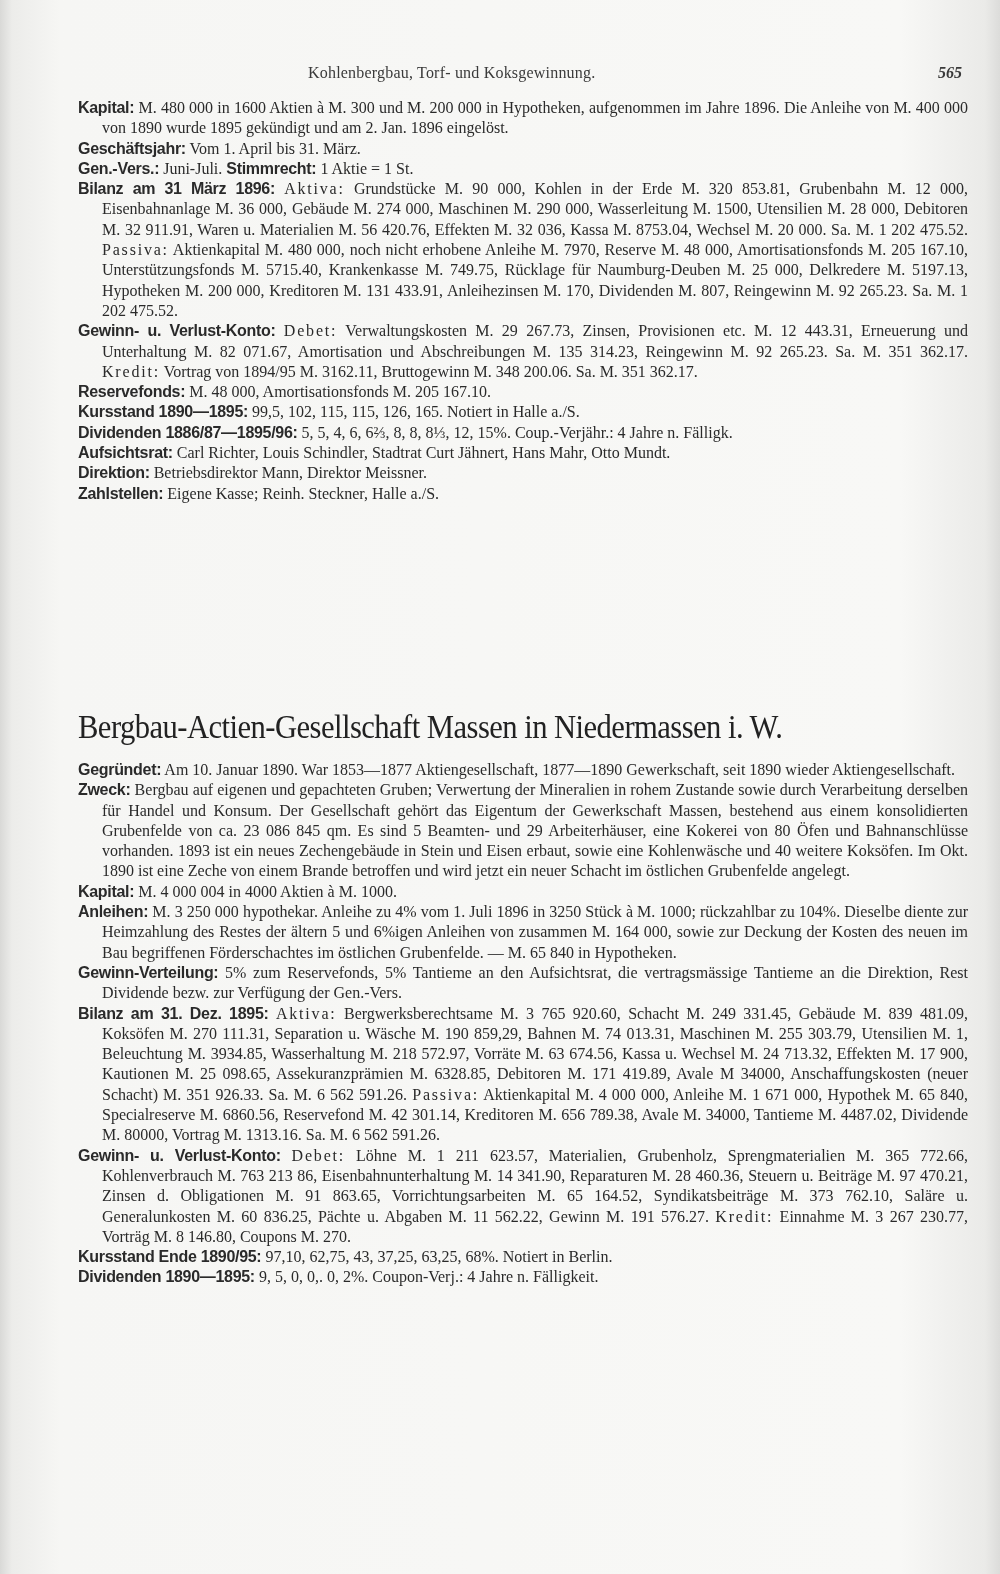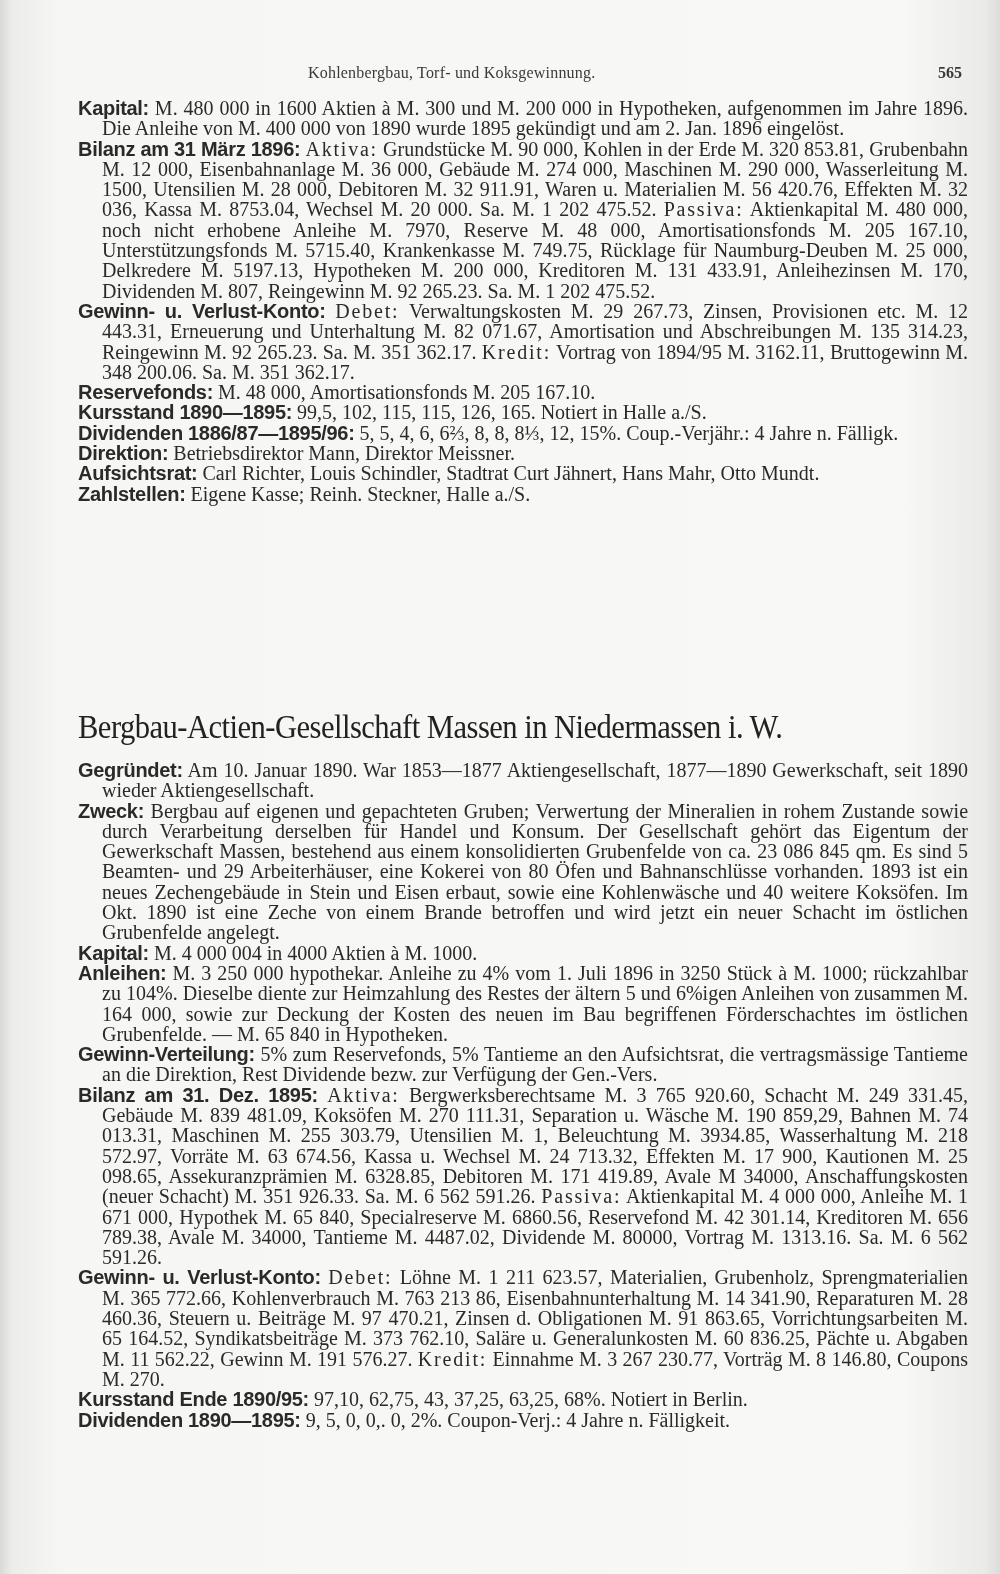--- a/index.html
+++ b/index.html
@@ -10,24 +10,24 @@
     font-family: "Liberation Serif", "DejaVu Serif", serif;
     color: #2a2a2a;
     position: relative;
   }
   .page { position: absolute; left: 78px; top: 0; width: 900px; }
   .running-head {
     position: absolute; top: 64px; left: 0; width: 890px;
     font-size: 16px; color: #3a3a3a;
   }
   .running-head .title { position: absolute; left: 230px; letter-spacing: 0.2px; }
-  .running-head .pageno { position: absolute; right: 6px; font-weight: bold; }
+  .running-head .pageno { position: absolute; right: 6px; font-weight: bold; font-style: italic; }
   .block { position: absolute; left: 0; width: 890px; }
   .entry {
-    font-size: 20px; line-height: 20.3px;
+    font-size: 16px; line-height: 20.3px;
     text-align: justify; padding-left: 24px; text-indent: -24px;
     margin: 0;
   }
   .label { font-weight: bold; font-family: "Liberation Sans Narrow", "Liberation Sans", sans-serif; letter-spacing: -0.3px; font-stretch: condensed; }
   .spaced { letter-spacing: 1.8px; }
   .heading {
     position: absolute; left: 0; top: 708px; width: 890px;
     font-size: 34px; letter-spacing: -0.6px; color: #222;
     white-space: nowrap; transform: scaleX(0.9); transform-origin: left;
   }
@@ -36,27 +36,29 @@
 <body>
 
 <div class="page">
   <div class="running-head">
     <span class="title">Kohlenbergbau, Torf- und Koksgewinnung.</span>
     <span class="pageno">565</span>
   </div>
 
   <div class="block" style="top:98px;">
     <p class="entry"><span class="label">Kapital:</span> <span>M. 480 000 in 1600 Aktien à M. 300 und M. 200 000 in Hypotheken, aufgenommen im Jahre 1896. Die Anleihe von M. 400 000 von 1890 wurde 1895 gekündigt und am 2. Jan. 1896 eingelöst.</span></p>
+    <p class="entry"><span class="label">Geschäftsjahr:</span> <span>Vom 1. April bis 31. März.</span></p>
+    <p class="entry"><span class="label">Gen.-Vers.:</span> <span>Juni-Juli.</span> <span class="label">Stimmrecht:</span> <span>1 Aktie = 1 St.</span></p>
     <p class="entry"><span class="label">Bilanz am 31 März 1896:</span> <span class="spaced">Aktiva:</span> <span>Grundstücke M. 90 000, Kohlen in der Erde M. 320 853.81, Grubenbahn M. 12 000, Eisenbahnanlage M. 36 000, Gebäude M. 274 000, Maschinen M. 290 000, Wasserleitung M. 1500, Utensilien M. 28 000, Debitoren M. 32 911.91, Waren u. Materialien M. 56 420.76, Effekten M. 32 036, Kassa M. 8753.04, Wechsel M. 20 000. Sa. M. 1 202 475.52.</span> <span class="spaced">Passiva:</span> <span>Aktienkapital M. 480 000, noch nicht erhobene Anleihe M. 7970, Reserve M. 48 000, Amortisationsfonds M. 205 167.10, Unterstützungsfonds M. 5715.40, Krankenkasse M. 749.75, Rücklage für Naumburg-Deuben M. 25 000, Delkredere M. 5197.13, Hypotheken M. 200 000, Kreditoren M. 131 433.91, Anleihezinsen M. 170, Dividenden M. 807, Reingewinn M. 92 265.23. Sa. M. 1 202 475.52.</span></p>
     <p class="entry"><span class="label">Gewinn- u. Verlust-Konto:</span> <span class="spaced">Debet:</span> <span>Verwaltungskosten M. 29 267.73, Zinsen, Provisionen etc. M. 12 443.31, Erneuerung und Unterhaltung M. 82 071.67, Amortisation und Abschreibungen M. 135 314.23, Reingewinn M. 92 265.23. Sa. M. 351 362.17.</span> <span class="spaced">Kredit:</span> <span>Vortrag von 1894/95 M. 3162.11, Bruttogewinn M. 348 200.06. Sa. M. 351 362.17.</span></p>
     <p class="entry"><span class="label">Reservefonds:</span> <span>M. 48 000, Amortisationsfonds M. 205 167.10.</span></p>
     <p class="entry"><span class="label">Kursstand 1890—1895:</span> <span>99,5, 102, 115, 115, 126, 165. Notiert in Halle a./S.</span></p>
     <p class="entry"><span class="label">Dividenden 1886/87—1895/96:</span> <span>5, 5, 4, 6, 6⅔, 8, 8, 8⅓, 12, 15%. Coup.-Verjähr.: 4 Jahre n. Fälligk.</span></p>
+    <p class="entry"><span class="label">Aufsichtsrat:</span> <span>Carl Richter, Louis Schindler, Stadtrat Curt Jähnert, Hans Mahr, Otto Mundt.</span></p>
     <p class="entry"><span class="label">Direktion:</span> <span>Betriebsdirektor Mann, Direktor Meissner.</span></p>
-    <p class="entry"><span class="label">Aufsichtsrat:</span> <span>Carl Richter, Louis Schindler, Stadtrat Curt Jähnert, Hans Mahr, Otto Mundt.</span></p>
     <p class="entry"><span class="label">Zahlstellen:</span> <span>Eigene Kasse; Reinh. Steckner, Halle a./S.</span></p>
   </div>
 
   <div class="heading">Bergbau-Actien-Gesellschaft Massen in Niedermassen i. W.</div>
 
   <div class="block" style="top:760px;">
     <p class="entry"><span class="label">Gegründet:</span> <span>Am 10. Januar 1890. War 1853—1877 Aktiengesellschaft, 1877—1890 Gewerkschaft, seit 1890 wieder Aktiengesellschaft.</span></p>
     <p class="entry"><span class="label">Zweck:</span> <span>Bergbau auf eigenen und gepachteten Gruben; Verwertung der Mineralien in rohem Zustande sowie durch Verarbeitung derselben für Handel und Konsum. Der Gesellschaft gehört das Eigentum der Gewerkschaft Massen, bestehend aus einem konsolidierten Grubenfelde von ca. 23 086 845 qm. Es sind 5 Beamten- und 29 Arbeiterhäuser, eine Kokerei von 80 Öfen und Bahnanschlüsse vorhanden. 1893 ist ein neues Zechengebäude in Stein und Eisen erbaut, sowie eine Kohlenwäsche und 40 weitere Koksöfen. Im Okt. 1890 ist eine Zeche von einem Brande betroffen und wird jetzt ein neuer Schacht im östlichen Grubenfelde angelegt.</span></p>
     <p class="entry"><span class="label">Kapital:</span> <span>M. 4 000 004 in 4000 Aktien à M. 1000.</span></p>
     <p class="entry"><span class="label">Anleihen:</span> <span>M. 3 250 000 hypothekar. Anleihe zu 4% vom 1. Juli 1896 in 3250 Stück à M. 1000; rückzahlbar zu 104%. Dieselbe diente zur Heimzahlung des Restes der ältern 5 und 6%igen Anleihen von zusammen M. 164 000, sowie zur Deckung der Kosten des neuen im Bau begriffenen Förderschachtes im östlichen Grubenfelde. — M. 65 840 in Hypotheken.</span></p>

